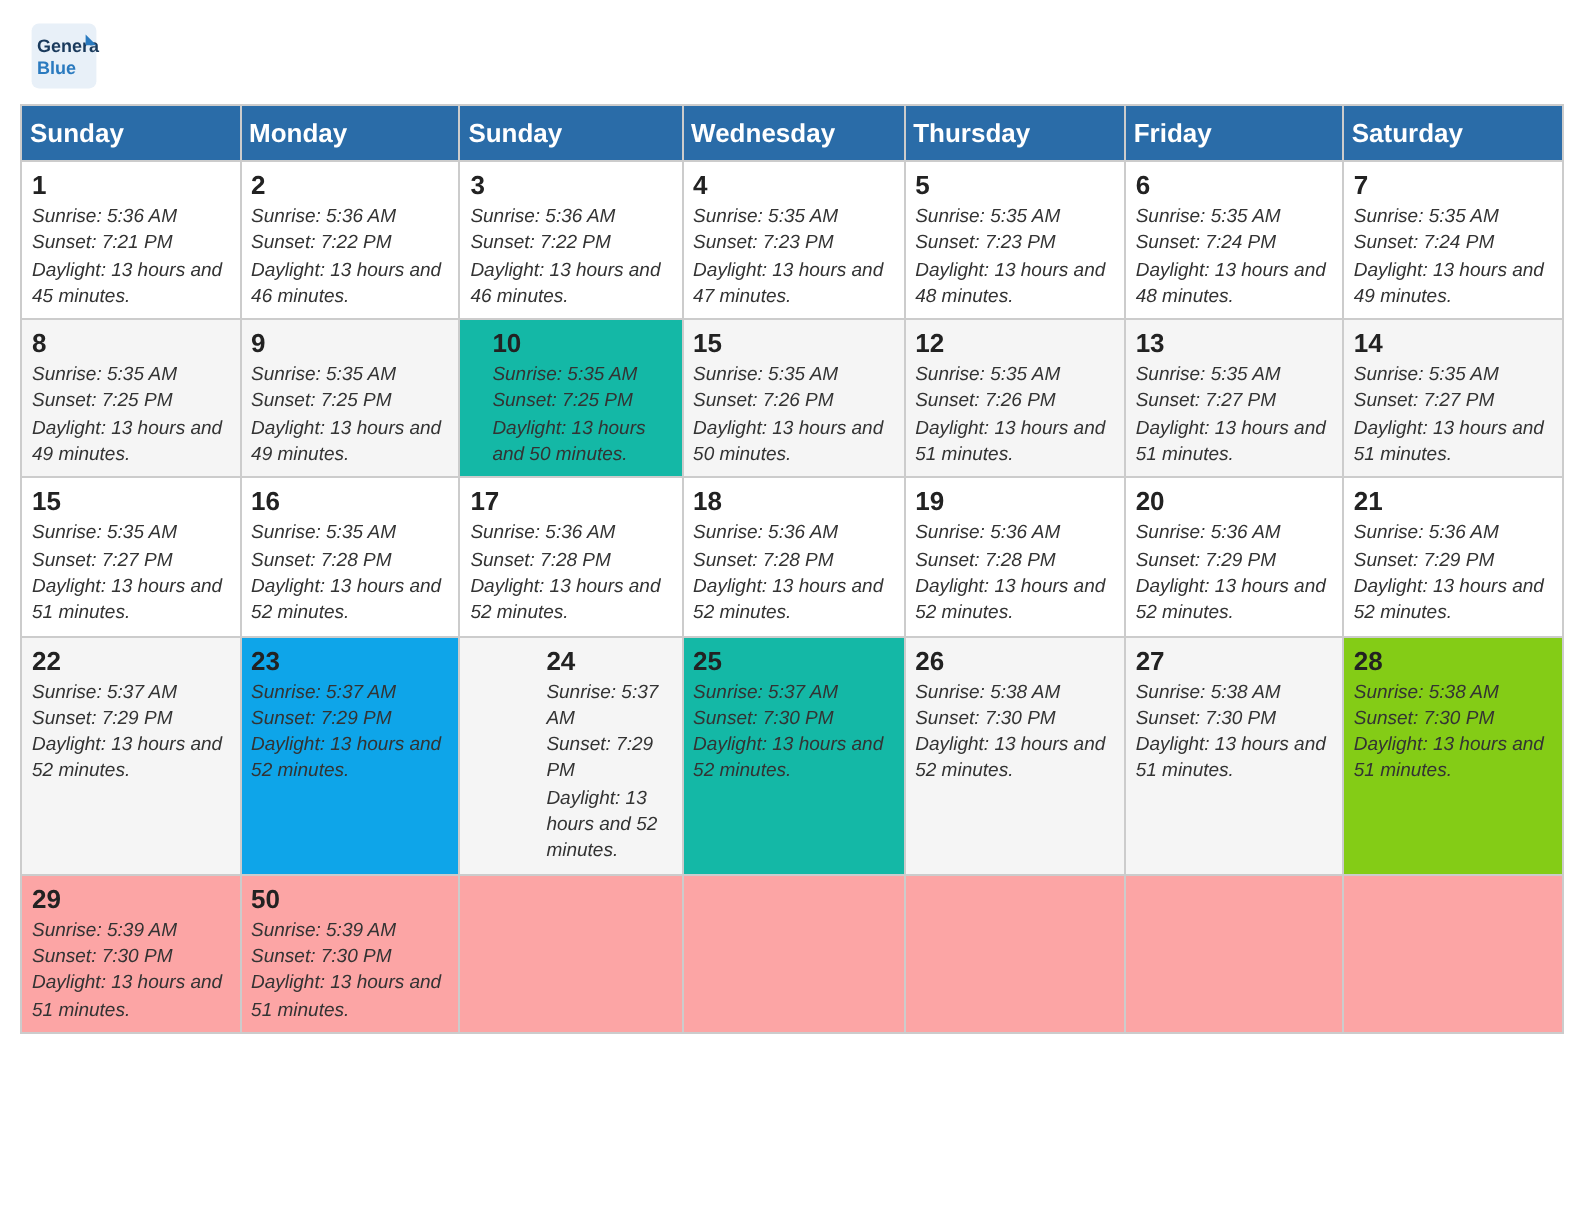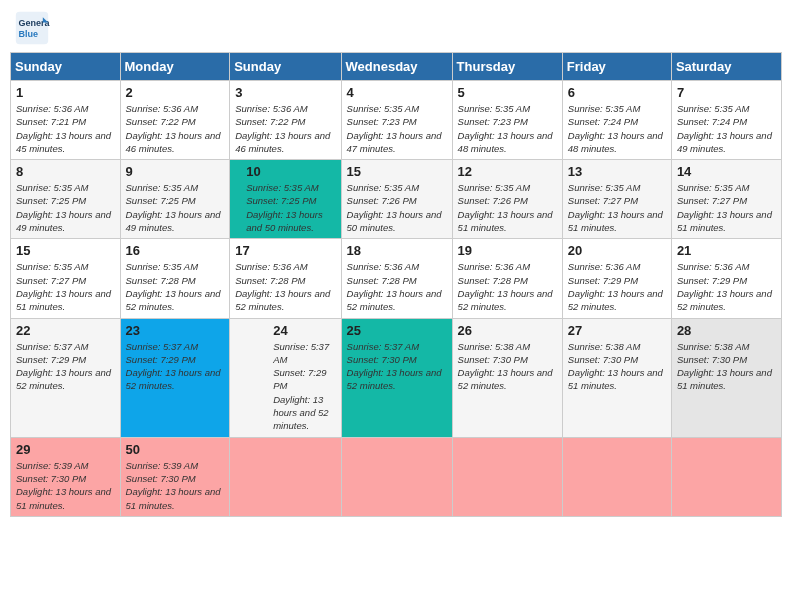--- a/index.html
+++ b/index.html
@@ -224,21 +224,21 @@
           <div class="day-info">Sunrise: 5:37 AM<br>Sunset: 7:30 PM<br>Daylight: 13 hours and 52 minutes.</div>
         </td>
         <td style="background: rgb(245, 245, 245);">
           <span class="day-num">26</span>
           <div class="day-info">Sunrise: 5:38 AM<br>Sunset: 7:30 PM<br>Daylight: 13 hours and 52 minutes.</div>
         </td>
         <td style="background: rgb(245, 245, 245);">
           <span class="day-num">27</span>
           <div class="day-info">Sunrise: 5:38 AM<br>Sunset: 7:30 PM<br>Daylight: 13 hours and 51 minutes.</div>
         </td>
-        <td style="background: #e5e5e5;">
+        <td style="background: #84cc16;">
           <span class="day-num">28</span>
           <div class="day-info">Sunrise: 5:38 AM<br>Sunset: 7:30 PM<br>Daylight: 13 hours and 51 minutes.</div>
         </td>
       </tr>
       <tr class="empty-row">
         <td>
           <span class="day-num">29</span>
           <div class="day-info">Sunrise: 5:39 AM<br>Sunset: 7:30 PM<br>Daylight: 13 hours and 51 minutes.</div>
         </td>
         <td>

